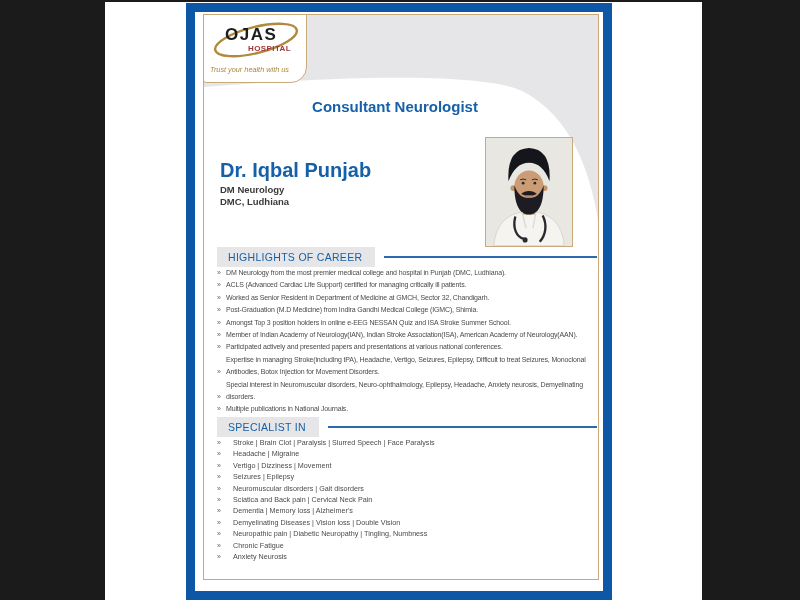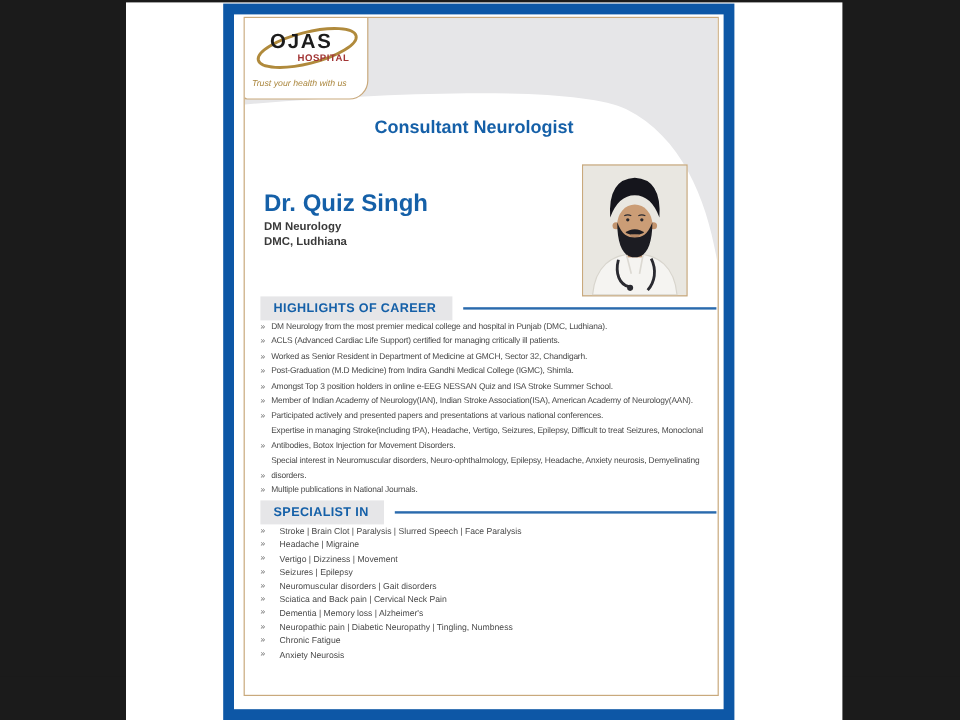--- a/index.html
+++ b/index.html
@@ -32,21 +32,21 @@
   .doc-name{position:absolute;left:16px;top:144px;font-size:20px;font-weight:bold;color:var(--accent_blue);}
   .doc-degree{position:absolute;left:16px;top:169px;font-size:9.5px;font-weight:bold;color:#3a3a3a;}
   .doc-college{position:absolute;left:16px;top:181px;font-size:9.5px;font-weight:bold;color:#3a3a3a;}
   .photo{position:absolute;left:281px;top:122px;width:88px;height:110px;
          border:1px solid var(--tan_border);background:#e9e7e1;}
   .photo svg{display:block;width:100%;height:100%;}
   
   .sec-head{position:absolute;left:13px;width:382px;display:flex;align-items:center;}
   .sec-head.h1{top:232px;}
   .sec-head.h2{top:402px;}
-  .sec-pill{background:var(--band_gray);color:var(--accent_blue);font-size:10.5px;font-weight:bold;
+  .sec-pill{background:var(--band_gray);color:var(--accent_blue);font-size:10.5px;font-weight:normal;
             letter-spacing:0.3px;padding:4px 13px 4px 11px;white-space:nowrap;}
   .sec-rule{flex:1;height:2px;background:#2a6aad;margin-left:9px;margin-right:2px;}
   
   .blist{position:absolute;left:13px;width:384px;}
   .blist.hl{top:252px;line-height:12.4px;}
   .blist.sp{top:422px;line-height:11.4px;}
   .brow{display:flex;align-items:flex-end;}
   .marker{flex:0 0 9px;color:#666;font-size:7px;line-height:inherit;}
   .sp .marker{flex:0 0 16px;}
   .btxt{flex:1;color:var(--body_text);font-size:7px;letter-spacing:-0.15px;line-height:inherit;}
@@ -70,21 +70,21 @@
       <svg class="logo-swoosh" viewBox="0 0 96 44">
         <ellipse cx="48" cy="21" rx="42" ry="13" fill="none" stroke="#b08a3c" stroke-width="2.4" transform="rotate(-14 48 21)"></ellipse>
       </svg>
       <div class="logo-name">OJAS</div>
       <div class="logo-sub">HOSPITAL</div>
       <div class="logo-tagline">Trust your health with us</div>
     </div>
 
     <div class="title">Consultant Neurologist</div>
 
-    <div class="doc-name">Dr. Quiz Singh</div>
+    <div class="doc-name">Dr. Iqbal Punjab</div>
     <div class="doc-degree">DM Neurology</div>
     <div class="doc-college">DMC, Ludhiana</div>
 
     <div class="photo">
       <svg viewBox="0 0 88 110">
         <rect x="0" y="0" width="88" height="110" fill="#e9e7e1"></rect>
         <path d="M8,110 C10,86 24,75 44,75 C64,75 78,86 80,110 Z" fill="#f5f4f1" stroke="#d8d5cd" stroke-width="1"></path>
         <rect x="37" y="63" width="14" height="15" fill="#c2946e"></rect>
         <circle cx="28" cy="51" r="3" fill="#c2946e"></circle>
         <circle cx="60" cy="51" r="3" fill="#c2946e"></circle>
@@ -180,20 +180,24 @@
         <div class="brow">
         <span class="marker">»</span>
         <span class="btxt">Sciatica and Back pain | Cervical Neck Pain</span>
       </div>
         <div class="brow">
         <span class="marker">»</span>
         <span class="btxt">Dementia | Memory loss | Alzheimer's</span>
       </div>
         <div class="brow">
         <span class="marker">»</span>
+        <span class="btxt">Demyelinating Diseases | Vision loss | Double Vision</span>
+      </div>
+        <div class="brow">
+        <span class="marker">»</span>
         <span class="btxt">Neuropathic pain | Diabetic Neuropathy | Tingling, Numbness</span>
       </div>
         <div class="brow">
         <span class="marker">»</span>
         <span class="btxt">Chronic Fatigue</span>
       </div>
         <div class="brow">
         <span class="marker">»</span>
         <span class="btxt">Anxiety Neurosis</span>
       </div>

